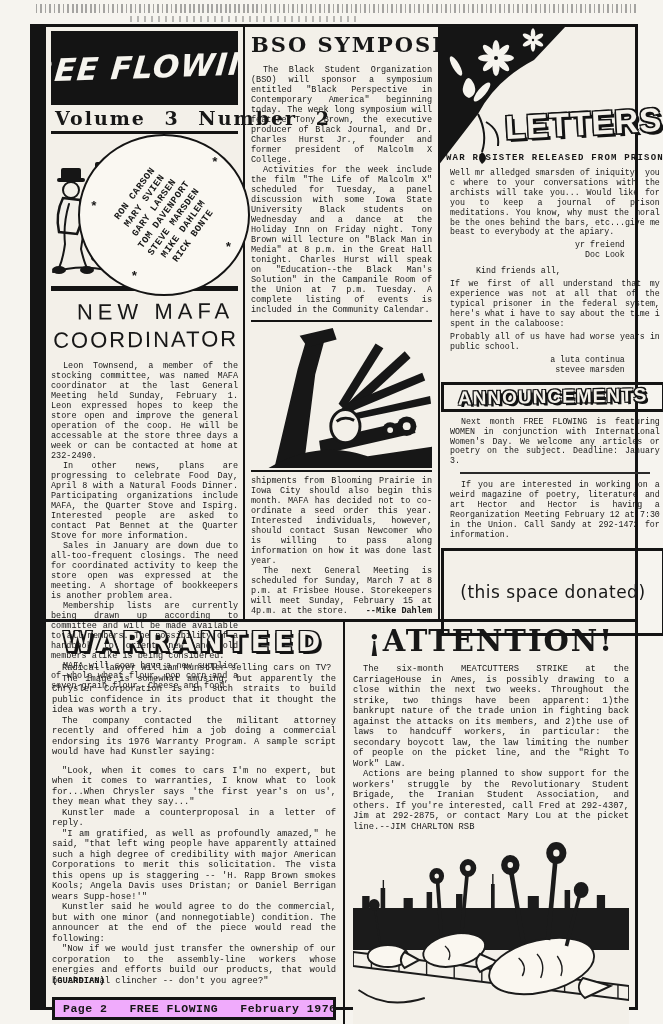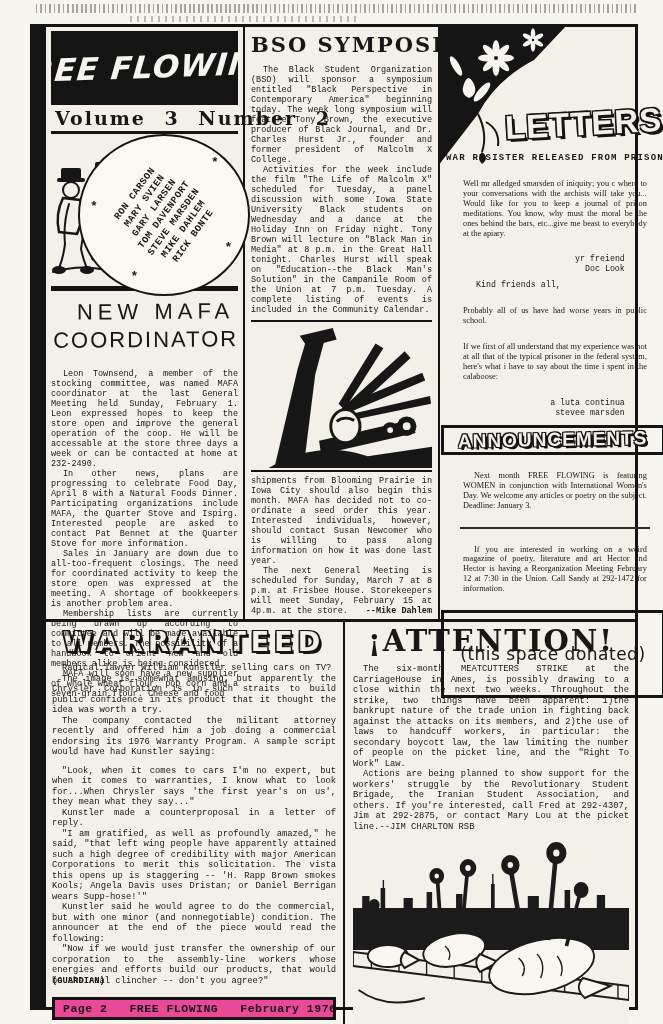--- a/index.html
+++ b/index.html
@@ -21,21 +21,21 @@
   .bottom{flex:1;border-top:3px solid #141414;display:flex;box-sizing:border-box;}
   .bleft{width:299px;box-sizing:border-box;border-right:2px solid #141414;padding:2px 7px 4px 6px;
          display:flex;flex-direction:column;}
   .bright{flex:1;box-sizing:border-box;padding:2px 6px 0 8px;display:flex;flex-direction:column;}
 
   
   .tt{font-size:8.5px;line-height:10px;text-align:justify;margin:0;}
   .tt.ind{text-indent:12px;font-family:Liberation Mono, monospace;}
   .tt2{font-size:8.8px;line-height:10.5px;text-align:justify;margin:0;}
   .tt2.ind{text-indent:10px;}
-  .tt3{font-size:8.3px;line-height:9.9px;text-align:justify;margin:16px;font-family:Liberation Serif, serif;}
+  .tt3{font-size:8.3px;line-height:9.9px;text-align:justify;margin:3px;}
   .tt3.ind{text-indent:11px;}
   .gap{margin-top:8px;}
 
   
   .mast{background:#141414;height:72px;display:flex;align-items:center;justify-content:center;overflow:hidden;}
   .mast-title{color:#f6f4ee;font-family:"DejaVu Sans",sans-serif;font-weight:800;font-style:italic;
     font-size:31px;letter-spacing:1px;transform:skewX(-7deg) rotate(-2deg);white-space:nowrap;}
   .volbar{border-top:2px solid #141414;border-bottom:3px solid #141414;padding:2px 4px;
     font-family:"DejaVu Serif",serif;font-weight:bold;font-size:19px;letter-spacing:2px;word-spacing:10px;
     text-align:left;white-space:nowrap;}
@@ -46,21 +46,21 @@
   .namerot{position:absolute;inset:0;display:flex;align-items:center;justify-content:center;}
   .namestack{transform:rotate(-54deg);text-align:center;}
   .staffname{display:block;font-weight:bold;font-size:9.5px;line-height:12px;letter-spacing:.5px;white-space:nowrap;}
   .star{position:absolute;font-size:13px;font-weight:bold;}
   .blackbar{height:5px;background:#141414;margin-top:2px;}
 
   .mafa-h{font-family:"Liberation Sans","DejaVu Sans",sans-serif;font-size:22px;letter-spacing:5px;
     margin-top:8px;transform:rotate(-.5deg);}
   .mafa-h .l1{display:block;margin-left:26px;}
   .mafa-h .l2{display:block;text-align:right;letter-spacing:2px;margin-top:2px;}
-  .mafa-body{margin-top:16px;}
+  .mafa-body{margin-top:8px;}
 
   .bso-h{font-family:"DejaVu Serif",serif;font-weight:bold;font-size:21px;letter-spacing:2px;
     text-align:center;margin:2px 0 8px 0;white-space:nowrap;}
   .statuebox{border-top:2px solid #141414;border-bottom:2px solid #141414;height:148px;margin-top:5px;
     display:flex;align-items:flex-end;justify-content:center;overflow:hidden;}
   .cont{margin-top:4px;}
   .byline{font-size:8.5px;font-weight:bold;text-align:right;margin-top:-10px;}
 
   .letterart{position:relative;height:124px;overflow:visible;}
   .floral{position:absolute;left:-2px;top:-1px;}
@@ -78,21 +78,21 @@
     text-shadow:-1.2px -1.2px 0 #141414,1.2px -1.2px 0 #141414,-1.2px 1.2px 0 #141414,1.2px 1.2px 0 #141414,2.5px 2.5px 0 #141414;}
   .divider{border-top:2px solid #2a2a2a;width:88%;margin:6px auto;}
   .donated{border:3px solid #141414;margin:8px 3px 0 1px;height:82px;display:flex;align-items:center;
     justify-content:center;font-family:"DejaVu Sans",sans-serif;font-size:17px;letter-spacing:.5px;}
 
   .warr-h{text-align:center;font-family:"DejaVu Sans",sans-serif;font-weight:800;font-size:27px;
     letter-spacing:5px;color:#f3f0e9;margin:2px 0 6px 0;
     text-shadow:-1.5px -1.5px 0 #141414,1.5px -1.5px 0 #141414,-1.5px 1.5px 0 #141414,1.5px 1.5px 0 #141414,3px 3px 0 #141414;}
   .guardian{font-size:8.8px;font-weight:bold;text-align:left;margin-top:-10.5px;}
   .footer{margin-top:auto;border:3px solid #141414;padding:2px 8px;font-size:11.5px;font-weight:bold;
-    letter-spacing:.5px;white-space:nowrap;background:#ec4899;}
+    letter-spacing:.5px;white-space:nowrap;background:#f0abfc;}
   .footer span{margin-right:22px;}
 
   .att-h{text-align:center;font-family:"DejaVu Serif",serif;font-weight:bold;font-size:29px;
     letter-spacing:2px;margin:0 0 6px 0;}
   .creatures{margin-top:6px;}
 </style>
 </head>
 <body>
 
 <div class="noise1"></div>
@@ -245,22 +245,22 @@
           </svg>
           <div class="letters-h">LETTERS</div>
         </div>
 
         <div class="subhead">WAR RESISTER RELEASED FROM PRISON</div>
         <div class="lpad">
           <p class="tt3">Well mr alledged smarsden of iniquity; you c where to your conversations with the archists will take you... Would like for you to keep a journal of prison meditations. You know, why must the moral be the ones behind the bars, etc...give me beast to everybody at the apiary.</p>
           <p class="sig">yr freiend</p>
           <p class="sig">Doc Look</p>
           <p class="salute">Kind friends all,</p>
+          <p class="tt3">If we first of all understand that my experience was not at all that of the typical prisoner in the federal system, here's what i have to say about the time i spent in the calaboose:</p>
           <p class="tt3">Probably all of us have had worse years in public school.</p>
-          <p class="tt3">If we first of all understand that my experience was not at all that of the typical prisoner in the federal system, here's what i have to say about the time i spent in the calaboose:</p>
           <p class="sig">a luta continua</p>
           <p class="sig">stevee marsden</p>
         </div>
 
         <div class="ann-box">
           <span class="ann-h">ANNOUNCEMENTS</span>
         </div>
         <div class="lpad">
           <p class="tt3 ind">Next month FREE FLOWING is featuring WOMEN in conjunction with International Women's Day. We welcome any articles or poetry on the subject. Deadline: January 3.</p>
           <div class="divider"></div>

